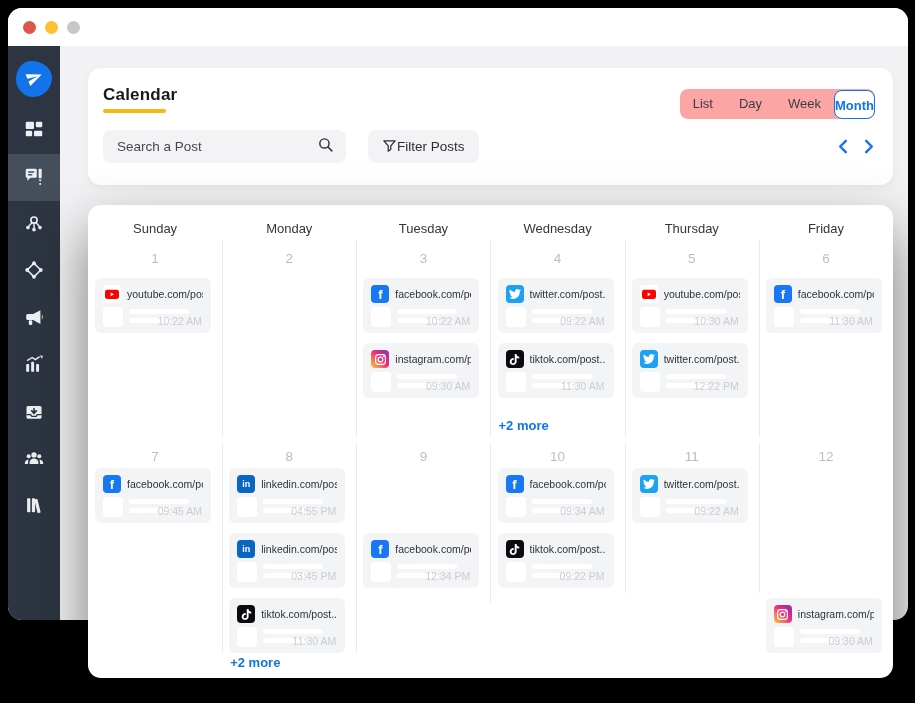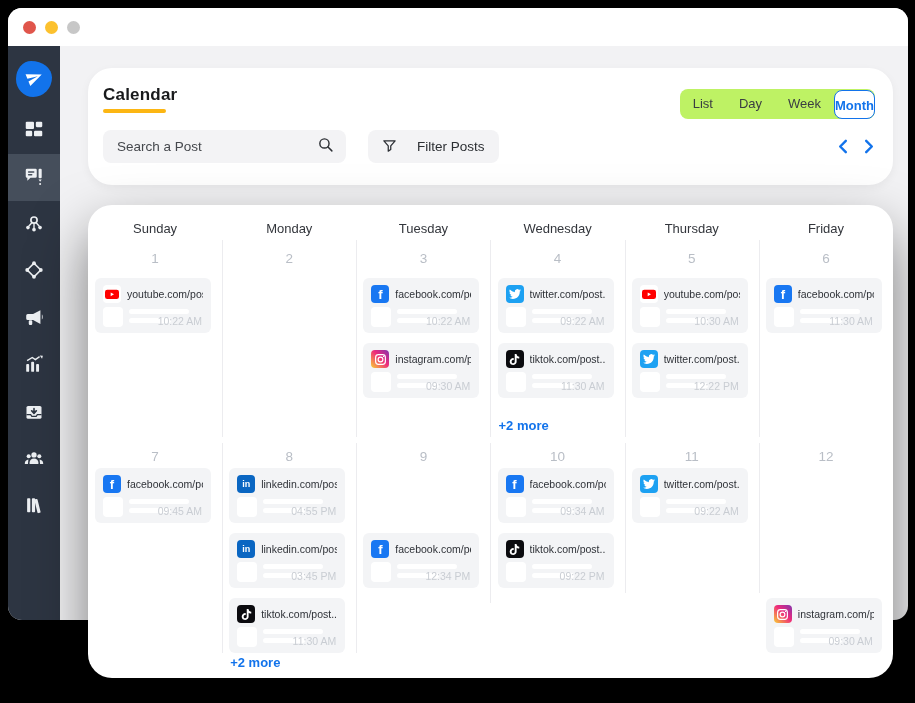--- a/index.html
+++ b/index.html
@@ -20,39 +20,39 @@
   .logo{width:36px;height:36px;margin:15px auto 10px auto;background:#1273eb;
         border-radius:42% 58% 52% 48% / 50% 46% 54% 50%;
         display:flex;align-items:center;justify-content:center;cursor:pointer}
   .logo svg{transform:rotate(-22deg)}
   .side-item{width:52px;height:47px;display:flex;align-items:center;justify-content:center;cursor:pointer}
   .side-item.active{background:#454e5b}
   .side-item svg .hole{fill:#2d3542}
   .side-item.active svg .hole{fill:#454e5b}
 
   
-  .panel{position:absolute;background:#fff;border-radius:24px}
+  .panel{position:absolute;background:#fff;border-radius:13px}
   .header-panel{left:88px;top:68px;width:805px;height:117px;box-shadow:0 3px 10px rgba(0,0,0,.05)}
   .cal-panel{left:88px;top:205px;width:805px;height:473px;
              box-shadow:0 26px 55px rgba(0,0,0,.5)}
 
   
   .page-title{position:absolute;left:15px;top:17px;font-size:17px;font-weight:bold;color:#191a1c;letter-spacing:.2px}
   .title-underline{position:absolute;left:15px;top:41px;width:63px;height:3.5px;border-radius:2px}
-  .tabs{position:absolute;top:21px;right:18px;height:30px;background:#bef264;border-radius:8px;display:flex;align-items:flex-end}
+  .tabs{position:absolute;top:21px;right:18px;height:30px;background:#fca5a5;border-radius:8px;display:flex;align-items:flex-end}
   .tab{padding:0 13px;height:30px;line-height:30px;font-size:13px;color:#3a3d42;cursor:pointer;border-radius:8px}
   .tab.active{background:#fff;border:1.5px solid #1273eb;color:#1273eb;font-weight:bold;
               height:29px;line-height:29px;box-sizing:border-box;padding:0 0}
   .search{position:absolute;left:15px;top:62px;width:243px;height:33px;background:#f3f3f5;border-radius:8px;
           display:flex;align-items:center;padding:0 12px;box-sizing:border-box}
   .search input{border:0;background:transparent;flex:1;font-size:13.5px;color:#000000;outline:none;
                 font-family:"Liberation Sans",sans-serif}
   .search input::placeholder{color:#45484d;opacity:1}
   .filter-btn{position:absolute;left:280px;top:62px;height:33px;background:#f3f3f5;border:0;border-radius:8px;
-              display:flex;align-items:center;gap:20px;padding:0 14px;font-size:13.5px;color:#2c2f33;
+              display:flex;align-items:center;gap:0;padding:0 14px;font-size:13.5px;color:#2c2f33;
               font-family:"Liberation Sans",sans-serif;cursor:pointer}
   .month-nav{position:absolute;top:61px;right:18px;height:34px;display:flex;align-items:center;gap:14px}
   .chev{width:12px;height:16px;display:flex;align-items:center;justify-content:center;cursor:pointer}
   .month-btn{height:34px;background:#f3f3f5;border:0;border-radius:8px;display:flex;align-items:center;gap:8px;
              padding:0 16px;font-size:13.5px;color:#2c2f33;font-family:"Liberation Sans",sans-serif;cursor:pointer}
 
   
   .day-headers{position:absolute;top:16px;left:0;width:100%;display:flex}
   .day-name{flex:1;text-align:center;font-size:13px;color:#33363c}
   .cal-row{position:absolute;left:0;width:100%;display:flex}

